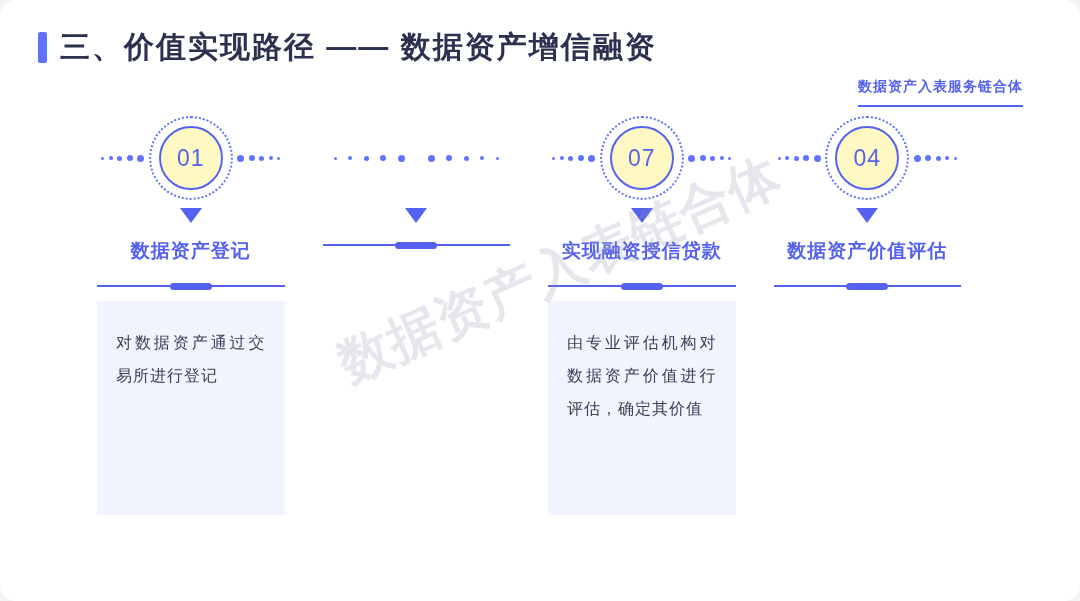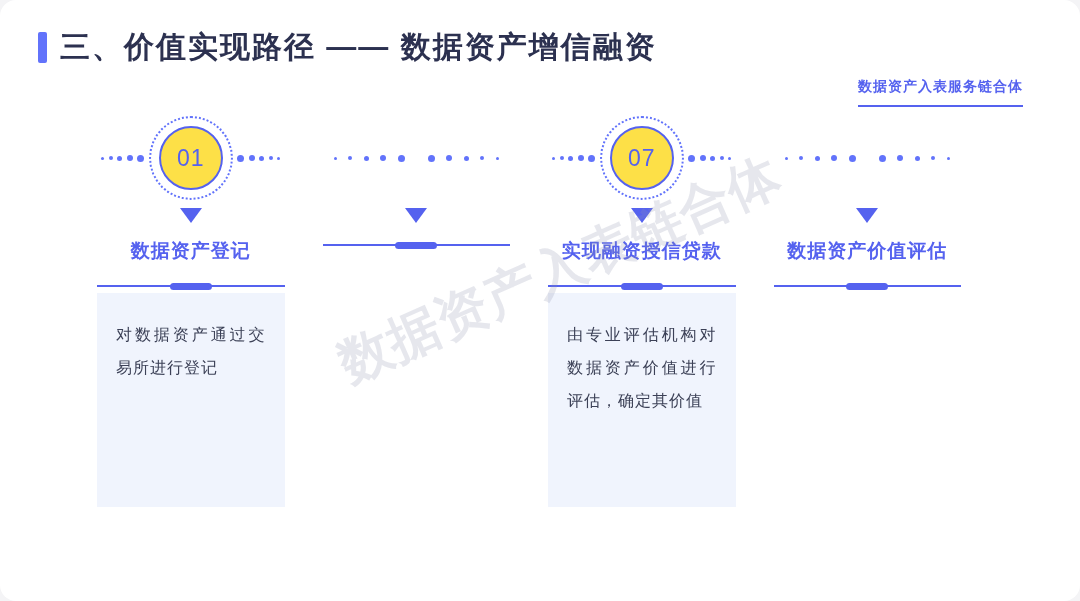--- a/index.html
+++ b/index.html
@@ -94,21 +94,21 @@
   .circle-outer{
     width:84px;height:84px;flex:0 0 84px;
     border:2px dotted var(--accent-bright);
     border-radius:50%;
     display:flex;align-items:center;justify-content:center;
   }
   .circle-inner{
     width:64px;height:64px;
     border:2.5px solid var(--accent);
     border-radius:50%;
-    background:#fde047;
+    background:#fef9c3;
     display:flex;align-items:center;justify-content:center;
     font-size:23px;
     color:var(--accent);
     letter-spacing:1px;
   }
 
   .arrow-down{
     margin-top:8px;
     width:0;height:0;
     border-left:11px solid transparent;
@@ -137,21 +137,21 @@
   }
   .divider-pill{
     position:absolute;left:50%;top:0;
     transform:translateX(-50%);
     width:42px;height:7px;
     border-radius:4px;
     background:var(--accent);
   }
 
   .step-card{
-    margin-top:3px;
+    margin-top:11px;
     width:100%;height:214px;
     background:var(--card-bg);
     padding:25px 19px;
     font-size:16px;
     line-height:33px;
     letter-spacing:1px;
     color:var(--card-text);
     text-align:justify;
   }
 </style>
@@ -255,20 +255,23 @@
 
     <div class="step-column">
       <div class="node-row">
         <div class="dot-group">
           <span class="dot s3"></span>
             <span class="dot s4"></span>
             <span class="dot s5"></span>
             <span class="dot s6"></span>
             <span class="dot s7"></span>
         </div>
+        <div class="circle-outer">
+          <div class="circle-inner">04</div>
+        </div>
         <div class="dot-group">
           <span class="dot s7"></span>
             <span class="dot s6"></span>
             <span class="dot s5"></span>
             <span class="dot s4"></span>
             <span class="dot s3"></span>
         </div>
       </div>
       <div class="arrow-down"></div>
       <div class="step-title">数据资产价值评估</div>

